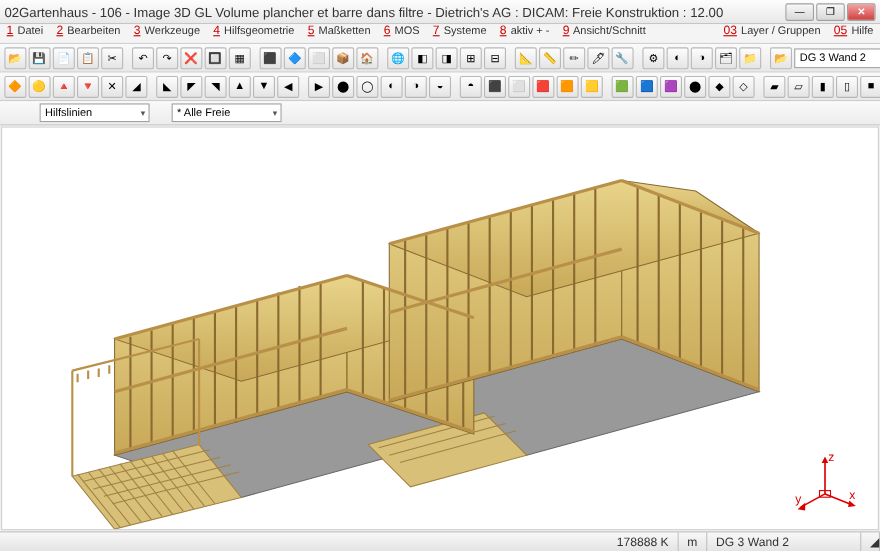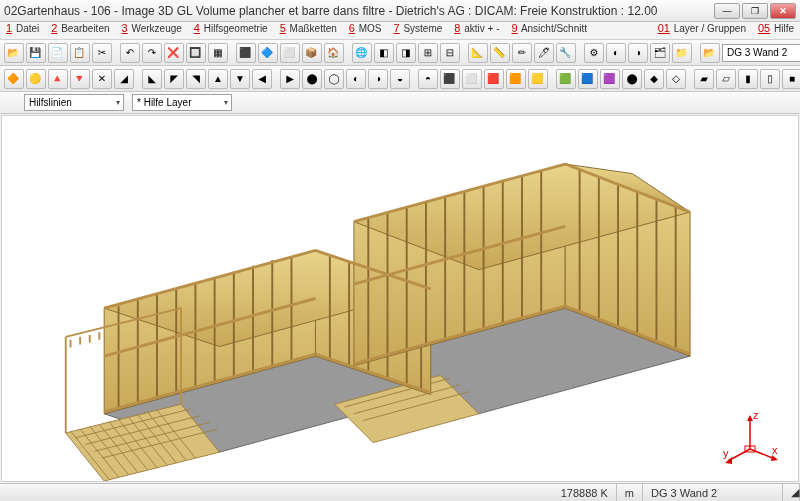--- a/index.html
+++ b/index.html
@@ -10,21 +10,21 @@
 .titlebar .winbtn { width:26px; height:16px; background:linear-gradient(#f8f8f8,#d8d8d8); border:1px solid #a0a0a0; border-radius:2px; display:flex; align-items:center; justify-content:center; cursor:pointer; font-size:9px; }
 .titlebar .winbtn.close { background:linear-gradient(#f5a0a0,#d04040); color:#fff; font-weight:bold; }
 .menubar { height:18px; background:#f4f4f4; display:flex; align-items:flex-start; padding:0 6px; gap:12px; border-bottom:1px solid #d0d0d0; }
 .menubar .menuitem { font-size:10px; color:#333; cursor:pointer; white-space:nowrap; }
 .menubar .menuitem .num { color:#c00; text-decoration:underline; margin-right:1px; }
 .toolbar { height:26px; background:linear-gradient(#fafafa,#e8e8e8); display:flex; align-items:center; padding:2px 4px; gap:2px; border-bottom:1px solid #c8c8c8; flex-wrap:nowrap; overflow:hidden; }
 .toolbar .tbtn { width:20px; height:20px; background:linear-gradient(#fdfdfd,#e4e4e4); border:1px solid #b8b8b8; border-radius:2px; display:flex; align-items:center; justify-content:center; cursor:pointer; font-size:10px; flex-shrink:0; }
 .toolbar .sep { width:4px; flex-shrink:0; }
 .toolbar .combo { height:18px; background:#fff; border:1px solid #a0a0a0; font-size:10px; padding:0 14px 0 4px; display:flex; align-items:center; position:relative; flex-shrink:0; }
 .toolbar .combo::after { content:"▾"; position:absolute; right:2px; font-size:8px; color:#555; }
-.secondbar { height:22px; background:linear-gradient(#fafafa,#ececec); display:flex; align-items:center; padding:2px 6px; gap:8px; border-bottom:1px solid #c8c8c8; }
+.secondbar { height:22px; background:linear-gradient(#fafafa,#ececec); display:flex; align-items:center; padding:2px 6px; gap:20px; border-bottom:1px solid #c8c8c8; }
 .secondbar .combo2 { height:17px; background:#fff; border:1px solid #a0a0a0; font-size:10px; padding:0 16px 0 4px; display:flex; align-items:center; position:relative; min-width:100px; }
 .secondbar .combo2::after { content:"▾"; position:absolute; right:3px; font-size:8px; color:#555; }
 .viewport { flex:1; background:#fff; position:relative; overflow:hidden; border:1px solid #d0d0d0; margin:1px; }
 .viewport svg.render { position:absolute; top:0; left:0; width:100%; height:100%; }
 .viewport .axis { position:absolute; bottom:12px; right:18px; width:60px; height:60px; }
 .statusbar { height:18px; background:linear-gradient(#f8f8f8,#e4e4e4); border-top:1px solid #c0c0c0; display:flex; align-items:flex-end; font-size:10px; color:#333;padding-left:20px; }
 .statusbar .cell { padding:0 8px; border-right:1px solid #c0c0c0; height:100%; display:flex; align-items:center; }
 .statusbar .spacer { flex:1; }
 </style>
 </head>
@@ -43,21 +43,21 @@
     <span class="menuitem"><span class="num">1</span> Datei</span>
     <span class="menuitem"><span class="num">2</span> Bearbeiten</span>
     <span class="menuitem"><span class="num">3</span> Werkzeuge</span>
     <span class="menuitem"><span class="num">4</span> Hilfsgeometrie</span>
     <span class="menuitem"><span class="num">5</span> Maßketten</span>
     <span class="menuitem"><span class="num">6</span> MOS</span>
     <span class="menuitem"><span class="num">7</span> Systeme</span>
     <span class="menuitem"><span class="num">8</span> aktiv + -</span>
     <span class="menuitem"><span class="num">9</span> Ansicht/Schnitt</span>
     <span style="flex: 1 1 0%;"></span>
-    <span class="menuitem"><span class="num">01</span> Layer / Gruppen</span>
+    <span class="menuitem"><span class="num">03</span> Layer / Gruppen</span>
     <span class="menuitem"><span class="num">05</span> Hilfe</span>
   </div>
 
 <div class="toolbar" id="tb1">
     <div class="tbtn">📂</div>
     <div class="tbtn">💾</div>
     <div class="tbtn">📄</div>
     <div class="tbtn">📋</div>
     <div class="tbtn">✂</div>
     <div class="sep"></div>
@@ -137,21 +137,21 @@
     <div class="tbtn">▯</div>
     <div class="tbtn">■</div>
     <div class="sep"></div>
     <div class="sep"></div>
     <div class="sep"></div>
   </div>
 
 <div class="secondbar">
   <span style="width:10px"></span>
   <div class="combo2">Hilfslinien</div>
-  <div class="combo2">* Hilfe Layer</div>
+  <div class="combo2">* Alle Freie</div>
 </div>
 
 <div class="viewport">
   <svg class="render" viewBox="0 0 796 380">
     <defs>
       <linearGradient id="wood" x1="0" y1="0" x2="0" y2="1">
         <stop offset="0" stop-color="#e8d48a"></stop>
           <stop offset="1" stop-color="#c8a858"></stop>
       </linearGradient>
     </defs>

